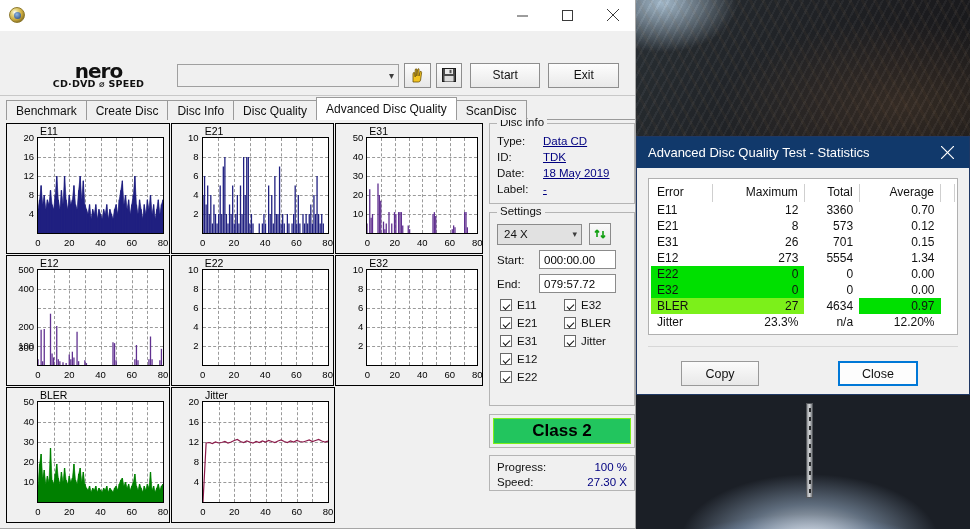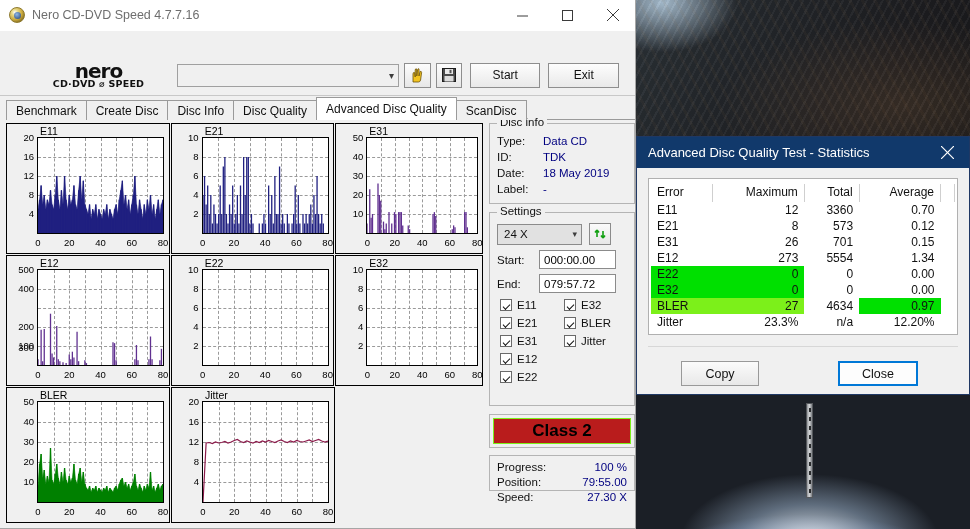--- a/index.html
+++ b/index.html
@@ -154,21 +154,21 @@
   .rpanel { position:absolute; left:489px; width:146px; }
   .group {
     border: 1px solid #b4b4b4; background:#f0f0f0; position:relative;
   }
   .group > .legend {
     position:absolute; top:-8px; left:7px; background:#f0f0f0; padding:0 3px;
     font-size:11.5px; color:#111;
   }
   .kv { display:flex; font-size:11.5px; line-height:16px; padding-left:7px; }
   .kv .k { width: 46px; color:#111; }
-  .kv .v { color:#000080; }
+  .kv .v { color:#000080;text-decoration:underline; }
   .speed-select {
     width: 85px; height: 21px; background:#e1e1e1; border:1px solid #8b8b8b;
     display:flex; align-items:center; padding:0 4px 0 6px; font-size:11.5px; color:#111;
   }
   .speed-select .chev{ margin-left:auto; font-size:9px; color:#3d3d3d; }
   .refresh-btn{
     width:22px; height:22px; border:1px solid #8b8b8b; background:linear-gradient(#fbfbfb,#e7e7e7);
     display:flex; align-items:center; justify-content:center; margin-left:7px;
   }
   .fieldrow { display:flex; align-items:center; padding-left:7px; margin-top:5px; }
@@ -182,21 +182,21 @@
   .cbox {
     width:12px; height:12px; border:1px solid #6a6a6a; background:#fff; margin-right:5px;
     position:relative; flex:none;
   }
   .cbox::after{
     content:""; position:absolute; left:2px; top:4px; width:6px; height:3px;
     border-left:1.6px solid #111; border-bottom:1.6px solid #111;
     transform: rotate(-45deg);
   }
   .class-badge {
-    background:#b91c1c; border:1px solid #7cf01a; height:26px; display:flex;
+    background:#22c55e; border:1px solid #7cf01a; height:26px; display:flex;
     align-items:center; justify-content:center; font-size:17px; font-weight:bold;
     color:#000; font-family:"Liberation Sans", sans-serif;
   }
   .statrow { display:flex; font-size:11.5px; line-height:15px; padding: 0 7px; }
   .statrow .k { color:#111; }
   .statrow .v { margin-left:auto; color:#000080; }
 
   
   #dlg {
     position:absolute; left:636px; top:136px; width:334px; height:259px;
@@ -239,21 +239,20 @@
   <div class="photo-bottom">
     <div class="snow"></div>
     <div class="mast"></div>
   </div>
 </div>
 
 <div id="app">
 
   <div class="titlebar">
     <div class="app-icon"></div>
-    <div class="title-text">Nero CD-DVD Speed 4.7.7.16</div>
     <div class="win-btns">
       <div class="win-btn">
         <svg width="11" height="11" viewBox="0 0 11 11">
             <line x1="0" y1="6" x2="11" y2="6" stroke="#3b3b3b" stroke-width="1"></line>
           </svg>
       </div>
       <div class="win-btn">
         <svg width="11" height="11" viewBox="0 0 11 11">
             <rect x="0.5" y="0.5" width="10" height="10" fill="none" stroke="#3b3b3b" stroke-width="1"></rect>
           </svg>
@@ -939,24 +938,20 @@
       <div class="group" style="height:34px; margin-top:8px; padding:3px;">
         <div class="class-badge">Class 2</div>
       </div>
 
       <div class="group" style="height:36px; margin-top:7px; padding-top:4px;">
         <div class="statrow">
           <span class="k">Progress:</span>
           <span class="v">100 %</span>
         </div>
         <div class="statrow">
-          <span class="k">Position:</span>
-          <span class="v">79:55.00</span>
-        </div>
-        <div class="statrow">
           <span class="k">Speed:</span>
           <span class="v">27.30 X</span>
         </div>
       </div>
 
     </div>
   </div>
 </div>
 
 <div id="dlg">

